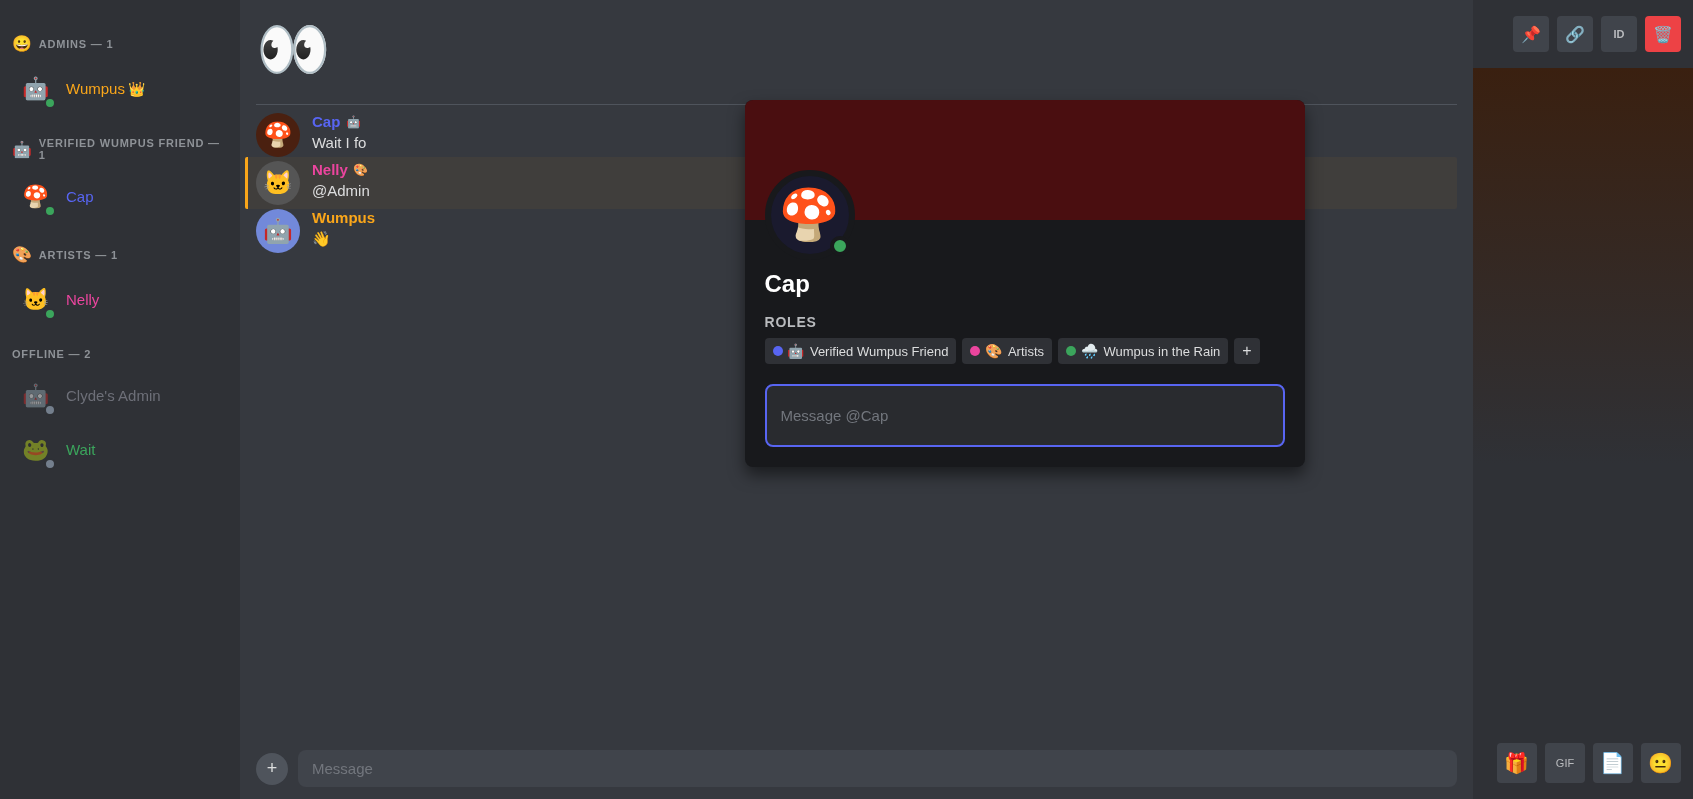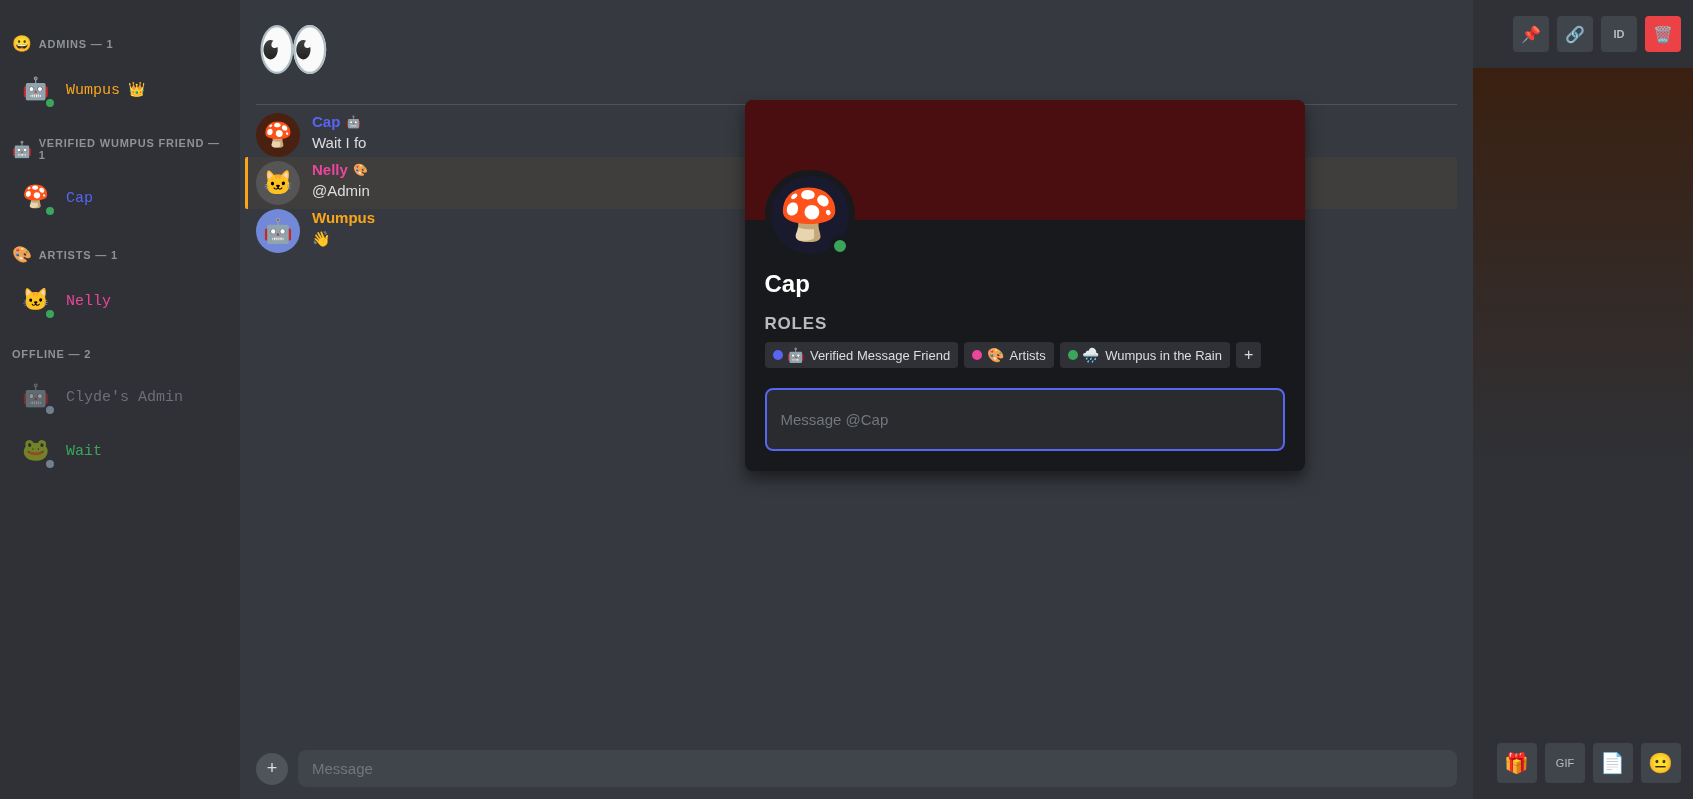--- a/index.html
+++ b/index.html
@@ -76,21 +76,20 @@
       border-radius: 50%;
       border: 2px solid #2f3136;
     }
 
     .status-dot.online { background: #3ba55c; }
     .status-dot.offline { background: #747f8d; }
 
     .member-name {
       font-size: 15px;
       font-weight: 500;
-      font-family: Liberation Mono, monospace;
     }
 
     .member-name.admin-color { color: #faa61a; }
     .member-name.verified-color { color: #5865f2; }
     .member-name.artist-color { color: #eb459e; }
     .member-name.offline-color { color: #6d6f78; }
     .member-name.green-color { color: #3ba55c; }
 
     .section-gap { margin-top: 16px; }
 
@@ -319,21 +318,21 @@
     }
 
     .profile-name {
       font-size: 24px;
       font-weight: 700;
       color: white;
       margin-bottom: 16px;
     }
 
     .profile-roles-label {
-      font-size: 17px;
+      font-size: 14px;
       font-weight: 700;
       color: #b9bbbe;
       letter-spacing: 0.8px;
       text-transform: uppercase;
       margin-bottom: 8px;
     }
 
     .roles-list {
       display: flex;
       flex-wrap: wrap;
@@ -509,21 +508,21 @@
         </div>
         <div class="profile-avatar-status"></div>
       </div>
       <div class="profile-body">
         <div class="profile-name">Cap</div>
         <div class="profile-roles-label">ROLES</div>
         <div class="roles-list" id="roles-list">
             <div class="role-badge">
               <div class="role-dot" style="background: rgb(88, 101, 242);"></div>
               <span class="role-icon">🤖</span>
-              <span>Verified Message Friend</span>
+              <span>Verified Wumpus Friend</span>
             </div>
             <div class="role-badge">
               <div class="role-dot" style="background: rgb(235, 69, 158);"></div>
               <span class="role-icon">🎨</span>
               <span>Artists</span>
             </div>
             <div class="role-badge">
               <div class="role-dot" style="background: rgb(59, 165, 92);"></div>
               <span class="role-icon">🌧️</span>
               <span>Wumpus in the Rain</span>

